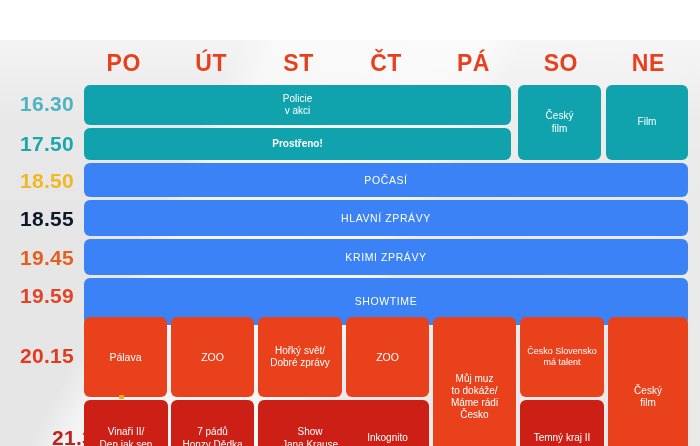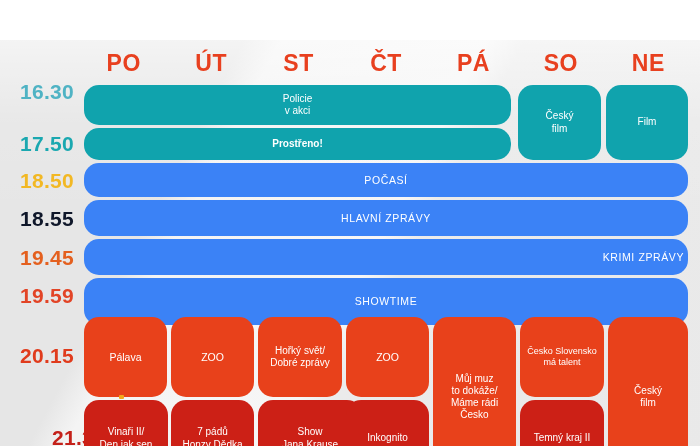--- a/index.html
+++ b/index.html
@@ -85,21 +85,21 @@
   
   .grid {
     position: absolute;
     left: 0;
     top: 0;
     width: 700px;
     height: 446px;
   }
   .block {
     position: absolute;
-    border-radius: 15px;
+    border-radius: 6px;
     display: flex;
     align-items: center;
     justify-content: center;
     text-align: center;
     color: #ffffff;
     box-sizing: border-box;
     padding: 2px 4px;
     line-height: 1.22;
     user-select: none;
   }
@@ -138,21 +138,21 @@
       <div class="day-cell">PO</div>
       <div class="day-cell">ÚT</div>
       <div class="day-cell">ST</div>
       <div class="day-cell">ČT</div>
       <div class="day-cell">PÁ</div>
       <div class="day-cell">SO</div>
       <div class="day-cell">NE</div>
     </div>
 
   <div class="time-rail">
-      <div class="time-label" style="top: 40px; color: rgb(79, 179, 196);">16.30</div>
+      <div class="time-label" style="top: 52px; color: rgb(79, 179, 196);">16.30</div>
       <div class="time-label" style="top: 92px; color: rgb(26, 168, 176);">17.50</div>
       <div class="time-label" style="top: 129px; color: rgb(242, 184, 36);">18.50</div>
       <div class="time-label" style="top: 167px; color: #0f172a; text-align: right;">18.55</div>
       <div class="time-label" style="top: 206px; color: rgb(228, 96, 31);">19.45</div>
       <div class="time-label" style="top: 244px; color: rgb(226, 68, 38);">19.59</div>
       <div class="time-label" style="top: 304px; color: rgb(224, 59, 28);">20.15</div>
       <div class="time-label" style="top: 386px; color: rgb(196, 33, 26); padding-left: 32px;">21.35</div>
     </div>
 
   <div class="grid">
@@ -169,21 +169,21 @@
       </div>
       <div class="block teal" style="left: 84px; top: 88px; width: 427px; height: 32px; font-weight: bold;">
         <span class="lbl sz-md">Prostřeno!</span>
       </div>
       <div class="block orange" style="left: 84px; top: 123px; width: 604px; height: 34px;">
         <span class="lbl sz-caps">POČASÍ</span>
       </div>
       <div class="block orange" style="left: 84px; top: 160px; width: 604px; height: 36px;">
         <span class="lbl sz-caps">HLAVNÍ ZPRÁVY</span>
       </div>
-      <div class="block orange" style="left: 84px; top: 199px; width: 604px; height: 36px; justify-content: flex-end;">
+      <div class="block orange" style="left: 84px; top: 199px; width: 604px; height: 36px;">
         <span class="lbl sz-caps">KRIMI ZPRÁVY</span>
       </div>
       <div class="block orange" style="left: 84px; top: 238px; width: 604px; height: 47px; align-items: center;">
         <span class="lbl sz-caps">SHOWTIME</span>
       </div>
       <div class="block red" style="left: 84px; top: 277px; width: 83px; height: 80px;">
         <span class="lbl sz-lg">Pálava</span>
       </div>
       <div class="block red" style="left: 171px; top: 277px; width: 83px; height: 80px;">
         <span class="lbl sz-lg">ZOO</span>

